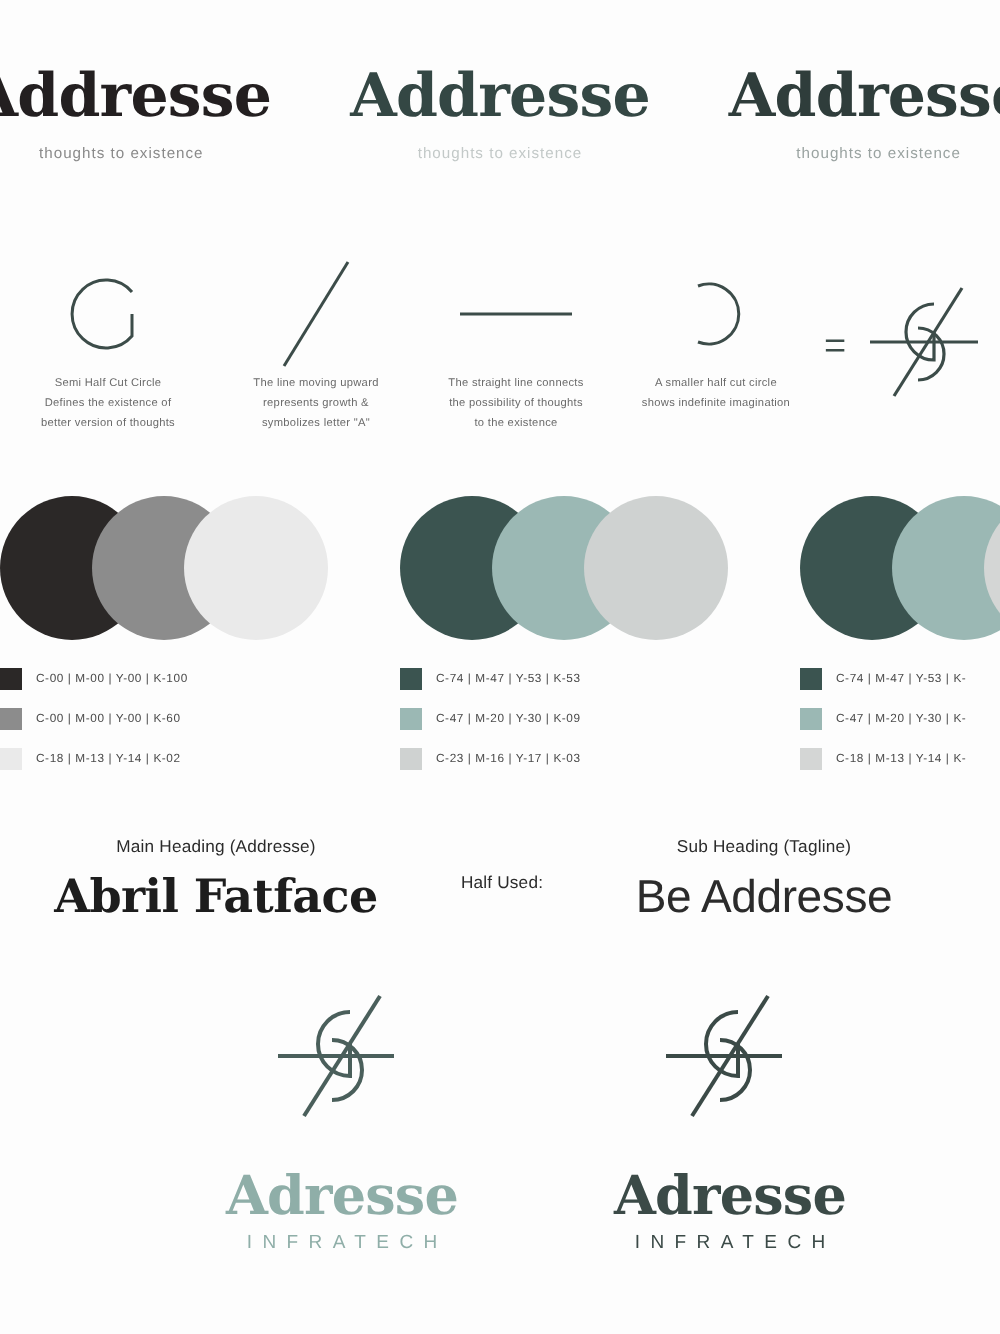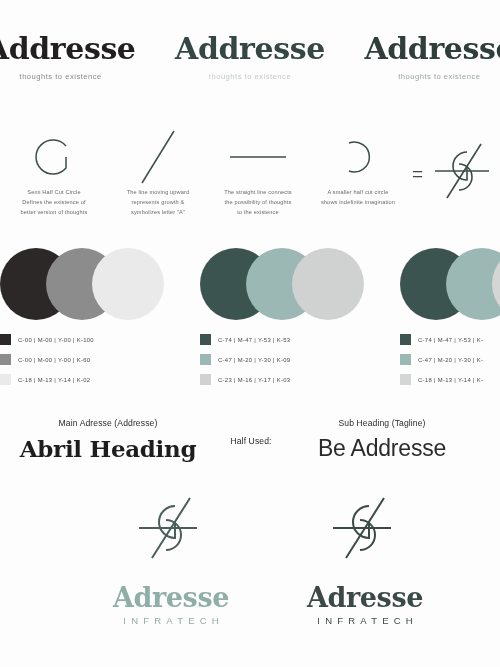--- a/index.html
+++ b/index.html
@@ -292,22 +292,22 @@
           <div class="leg-tx">C-18 | M-13 | Y-14 | K-</div>
         </div>
       </div>
     </div>
 
   </div>
 
   <div class="type-row">
 
     <div class="type-block t-main">
-      <div class="type-label">Main Adresse (Addresse)</div>
-      <div class="type-sample-serif">Abril Heading</div>
+      <div class="type-label">Main Heading (Addresse)</div>
+      <div class="type-sample-serif">Abril Fatface</div>
     </div>
 
     <div class="type-block t-used">
       <div class="type-label">Half Used:</div>
     </div>
 
     <div class="type-block t-sub">
       <div class="type-label">Sub Heading (Tagline)</div>
       <div class="type-sample-sans">Be Addresse</div>
     </div>

